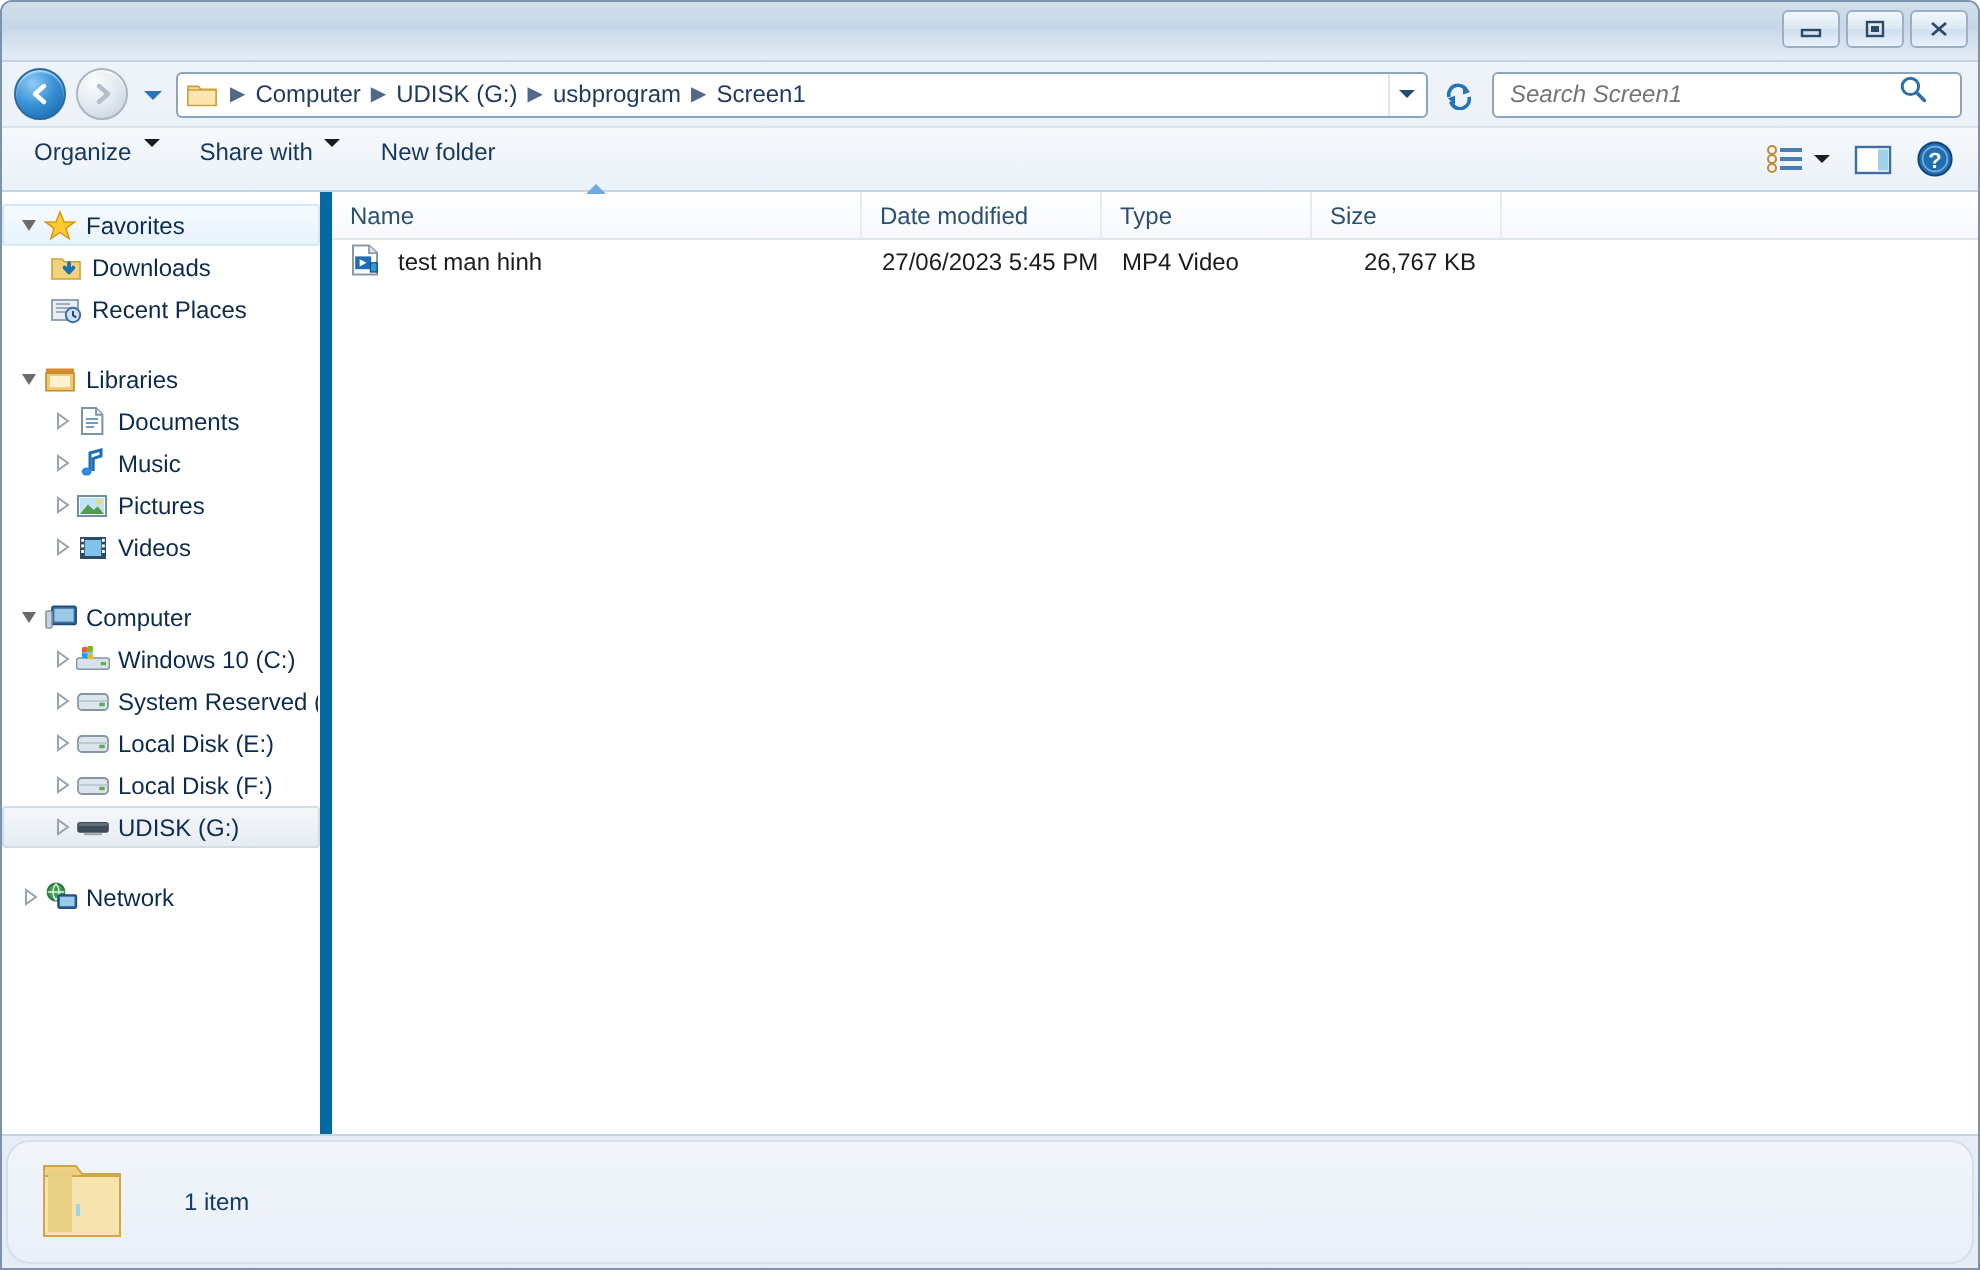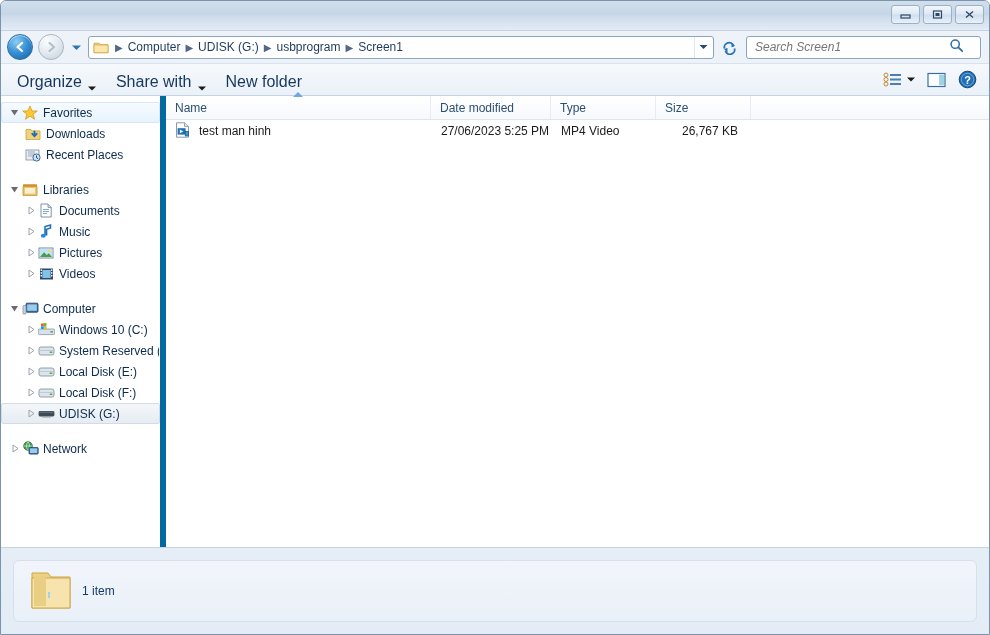--- a/index.html
+++ b/index.html
@@ -126,22 +126,22 @@
   
   .cmdbar {
     height: 33px; flex: 0 0 auto;
     background: linear-gradient(180deg, #f6f9fc 0%, #eaf1f8 100%);
     border-top: 1px solid #d7e2ed;
     border-bottom: 1px solid #c6d3e0;
     display: flex; align-items: center;
     padding: 0 6px;
   }
   .cmdbtn {
-    height: 24px; display: flex; align-items: flex-end; gap: 6px;
-    padding: 0 9px; font-size: 16px; color: #17365d;
+    height: 24px; display: flex; align-items: flex-start; gap: 6px;
+    padding: 0 9px; font-size: 12px; color: #17365d;
     border: 1px solid transparent; border-radius: 3px;
     cursor: pointer; white-space: nowrap;
   }
   .cmdspacer { flex: 1 1 auto; }
   .iconbtn {
     height: 24px; display: flex; align-items: center; justify-content: center;
     padding: 0 5px; border: 1px solid transparent; border-radius: 3px;
     cursor: pointer; gap: 4px;
   }
 
@@ -237,24 +237,24 @@
   .cell-size { flex: 0 0 95px; text-align: right; padding-right: 14px; padding-left: 0; }
   .cell-rest { flex: 1 1 auto; }
 
   
   .statusbar {
     flex: 0 0 62px;
     background: linear-gradient(180deg, #f1f5fb 0%, #eaf0f8 100%);
     border-top: 1px solid #ffffff;
     display: flex; align-items: center;
     padding: 0 10px;
-    gap: 4px;
-    margin: 12px;
+    gap: 24px;
+    margin: 2px;
     border: 1px solid #d6e0ea;
-    border-radius: 6px;
+    border-radius: 12px;
   }
   .statusfolder { width: 54px; display: flex; justify-content: center; }
   .statustext { font-size: 12px; color: #123a6b; }
 </style>
 </head>
 <body>
 
 <div class="window">
 
   <div class="titlebar">
@@ -668,21 +668,21 @@
               <svg width="15" height="16" viewBox="0 0 15 16">
                 <path d="M1.5 0.8 h8 l4 3.6 V15.2 H1.5 Z" fill="#ffffff" stroke="#8a99a8" stroke-width="1"></path>
                 <path d="M9.5 0.8 v3.8 h4" fill="#dde6ee" stroke="#8a99a8" stroke-width="0.9"></path>
                 <rect x="2.6" y="6.2" width="8" height="6.4" fill="#1f6fb5"></rect>
                 <path d="M4.8 7.6 L8.3 9.4 L4.8 11.2 Z" fill="#ffffff"></path>
                 <rect x="10.2" y="9.4" width="3.4" height="4.6" fill="#2e9bd6" stroke="#14457a" stroke-width="0.6"></rect>
               </svg>
             </span>
             <span>test man hinh</span>
           </div>
-          <div class="cell cell-date">27/06/2023 5:25 PM</div>
+          <div class="cell cell-date">27/06/2023 5:45 PM</div>
           <div class="cell cell-type">MP4 Video</div>
           <div class="cell cell-size">26,767 KB</div>
           <div class="cell cell-rest"></div>
         </div>
       </div>
     </div>
   </div>
 
   <div class="statusbar">
     <div class="statusfolder">

